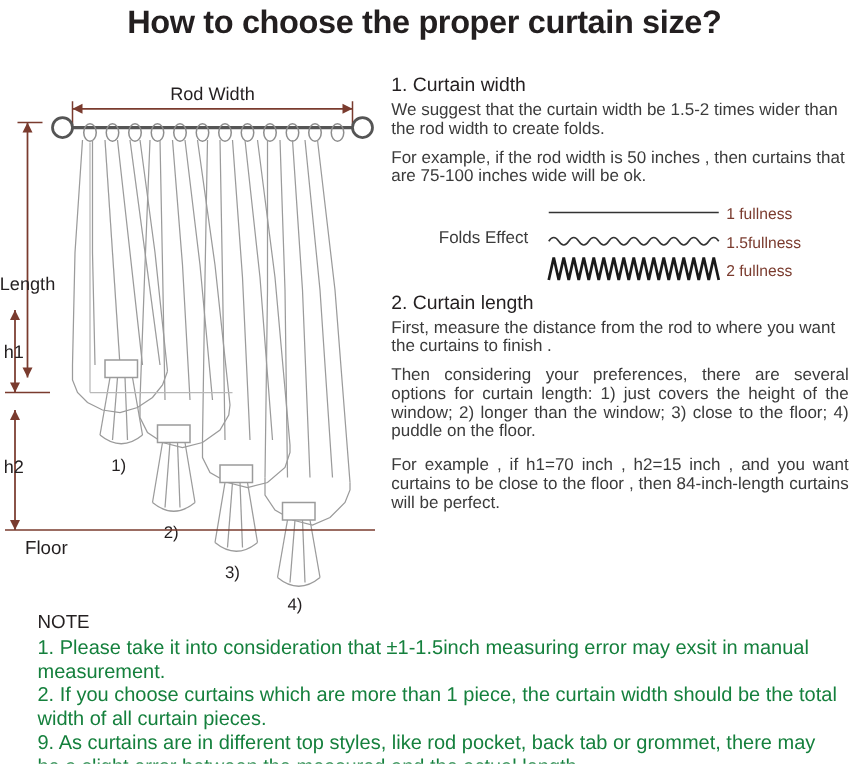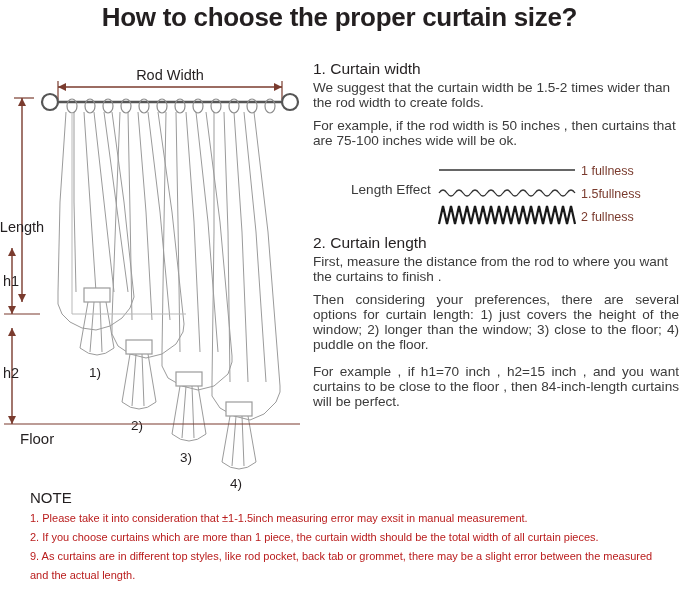--- a/index.html
+++ b/index.html
@@ -101,23 +101,23 @@
     left: 30px;
     top: 489px;
     width: 640px;
   }
   .notes-title {
     font-size: 15px;
     color: #231f20;
     margin-bottom: 3px;
   }
   .note-line {
-    font-size: 11px;
+    font-size: 16px;
     line-height: 19px;
-    color: #b91c1c;
+    color: #15803d;
   }
 </style>
 </head>
 <body>
 
 <div id="page">
 
   <div class="title">How to choose the proper curtain size?</div>
 
   <div class="diagram">
@@ -256,21 +256,21 @@
   </div>
 
   <div class="right">
 
     <div class="sec-head">1. Curtain width</div>
     <div class="body-text">We suggest that the curtain width be 1.5-2 times wider than the rod width to create folds.</div>
     <div class="spacer8"></div>
     <div class="body-text">For example, if the rod width is 50 inches , then curtains that are 75-100 inches wide will be ok.</div>
 
     <div class="folds">
-      <div class="folds-label">Length Effect</div>
+      <div class="folds-label">Folds Effect</div>
       <svg width="140" height="72" viewBox="0 0 140 72">
         <line x1="2" y1="14" x2="138" y2="14" stroke="#333333" stroke-width="1.3"></line>
         <path d="M2,37 q4,-6 8,0 t8,0 t8,0 t8,0 t8,0 t8,0 t8,0 t8,0 t8,0 t8,0 t8,0 t8,0 t8,0 t8,0 t8,0 t8,0 t8,0" fill="none" stroke="#333333" stroke-width="1.3"></path>
         <path d="M2,68 L6,50 L10,68 L14,50 L18,68 L22,50 L26,68 L30,50 L34,68 L38,50 L42,68 L46,50 L50,68 L54,50 L58,68 L62,50 L66,68 L70,50 L74,68 L78,50 L82,68 L86,50 L90,68 L94,50 L98,68 L102,50 L106,68 L110,50 L114,68 L118,50 L122,68 L126,50 L130,68 L134,50 L138,68" fill="none" stroke="#1a1a1a" stroke-width="2.2"></path>
       </svg>
       <div class="fold-cap c1">1 fullness</div>
       <div class="fold-cap c2">1.5fullness</div>
       <div class="fold-cap c3">2 fullness</div>
     </div>
 

